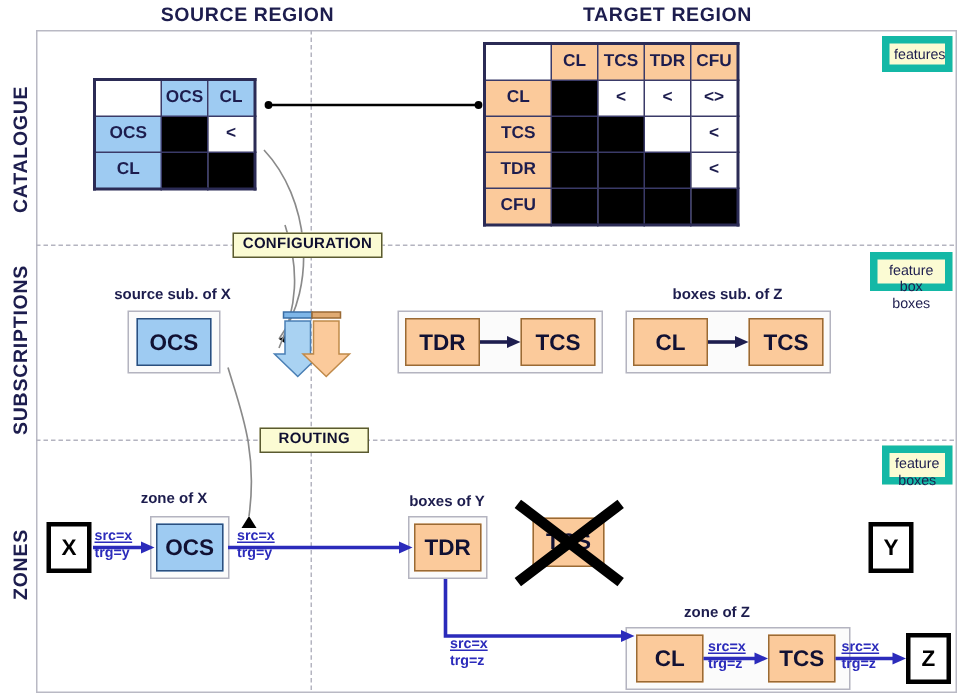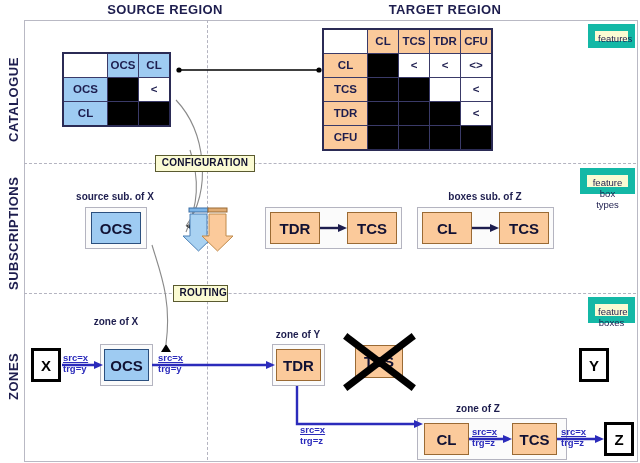--- a/index.html
+++ b/index.html
@@ -35,21 +35,21 @@
   }
   table.matrix td.wide{width:43px;}
   td.hdr-src{background:#9ecbf2;}
   td.hdr-tgt{background:#fbca9b;}
   td.blank{background:#ffffff;}
   td.black{background:#000000;}
   td.white{background:#ffffff;}
 
   
   .note{
-    background:#fbfbd3;border:7px solid #14b8a6;
+    background:#fbfbd3;border:5px solid #14b8a6;
     font-size:9.5px;color:#1d1d4e;text-align:center;
     line-height:11px;padding:2px 3px;box-sizing:border-box;
   }
   .tag{
     background:#fbfbd3;border:1px solid #5a5a30;
     font-size:10px;font-weight:bold;color:#101030;
     text-align:center;line-height:14px;letter-spacing:.2px;
     box-sizing:border-box;
   }
 
@@ -98,21 +98,21 @@
 
   <div class="abs band-label" style="left:6px;top:142px;">CATALOGUE</div>
   <div class="abs band-label" style="left:6px;top:290px;">SUBSCRIPTIONS</div>
   <div class="abs band-label" style="left:6px;top:400px;">ZONES</div>
 
   <div class="abs note" style="left:588px;top:24px;width:47px;height:24px;">
     <span>features</span>
   </div>
   <div class="abs note" style="left:580px;top:168px;width:55px;height:26px;">
     <span>feature</span><br>
-    <span>box types</span>
+    <span>box boxes</span>
   </div>
   <div class="abs note" style="left:588px;top:297px;width:47px;height:26px;">
     <span>feature</span><br>
     <span>boxes</span>
   </div>
 
   <table class="abs matrix" style="left:62px;top:52px;">
     <tbody>
         <tr>
       <td class="blank wide"></td>
@@ -216,29 +216,29 @@
 
   <div class="abs caption" style="left:430px;top:191px;width:110px;">boxes sub. of Z</div>
   <div class="abs zbox" style="left:417px;top:207px;width:137px;height:42px;"></div>
   <div class="abs fbox orange" style="left:422px;top:212px;width:50px;height:32px;">CL</div>
   <div class="abs fbox orange" style="left:499px;top:212px;width:50px;height:32px;">TCS</div>
   <svg class="abs" style="left:472px;top:222px;width:28px;height:14px;">
     <line x1="0" y1="6" x2="20" y2="6" stroke="#1d1d4e" stroke-width="2.4"></line>
     <polygon points="27,6 18,2 18,10" fill="#1d1d4e"></polygon>
   </svg>
 
-  <div class="abs tag" style="left:173px;top:285px;width:55px;height:17px;text-align:right;">ROUTING</div>
+  <div class="abs tag" style="left:173px;top:285px;width:73px;height:17px;">ROUTING</div>
 
   <div class="abs endbox" style="left:31px;top:348px;width:30px;height:34px;">X</div>
 
-  <div class="abs caption" style="left:76px;top:316px;width:80px;">zone of X</div>
+  <div class="abs caption" style="left:76px;top:327px;width:80px;">zone of X</div>
   <div class="abs zbox" style="left:100px;top:344px;width:53px;height:42px;"></div>
   <div class="abs fbox blue" style="left:104px;top:349px;width:45px;height:32px;">OCS</div>
 
-  <div class="abs caption" style="left:258px;top:329px;width:80px;">zone of Y</div>
+  <div class="abs caption" style="left:258px;top:329px;width:80px;">boxes of Y</div>
   <div class="abs zbox" style="left:272px;top:344px;width:53px;height:42px;"></div>
   <div class="abs fbox orange" style="left:276px;top:349px;width:45px;height:32px;">TDR</div>
 
   <div class="abs fbox orange" style="left:355px;top:345px;width:48px;height:33px;">TCS</div>
   <svg class="abs" style="left:345px;top:335px;width:69px;height:54px;">
     <line x1="3" y1="3" x2="66" y2="51" stroke="#000" stroke-width="7" stroke-linecap="square"></line>
     <line x1="66" y1="3" x2="3" y2="51" stroke="#000" stroke-width="7" stroke-linecap="square"></line>
   </svg>
 
   <div class="abs endbox" style="left:579px;top:348px;width:30px;height:34px;">Y</div>

